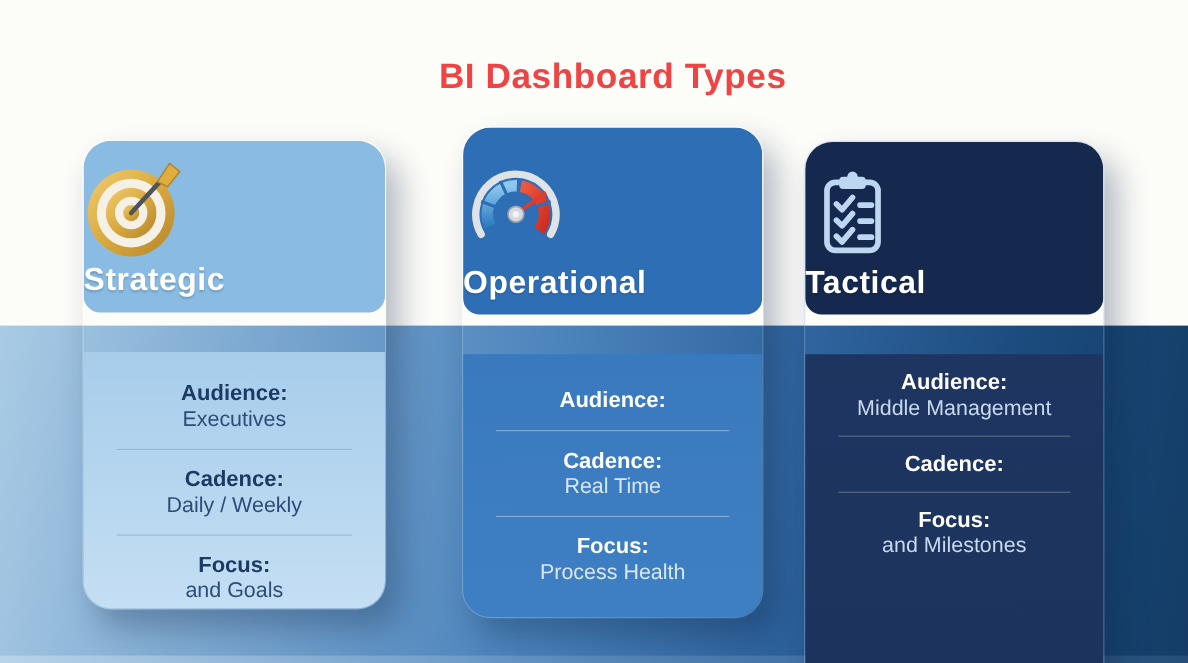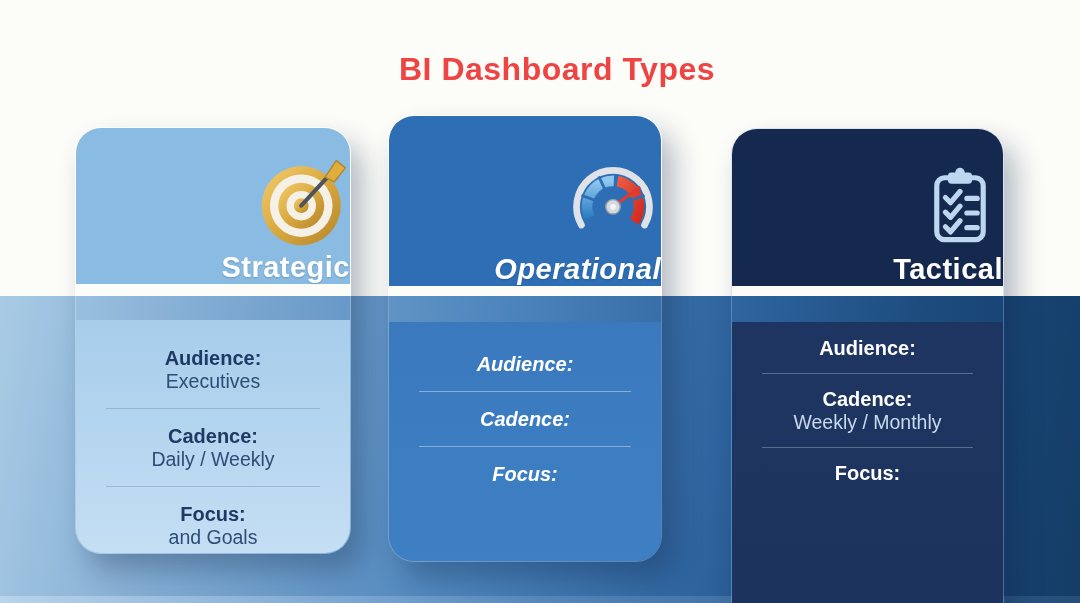--- a/index.html
+++ b/index.html
@@ -12,35 +12,35 @@
   .bg-band::after{content:"";position:absolute;left:0;bottom:0;width:100%;height:7px;
     background:linear-gradient(to right,rgba(205,225,242,.55),rgba(130,168,205,.35),rgba(90,130,175,.25));}
 
   .page-title{position:absolute;top:34px;left:0;width:100%;margin:17px;text-align:center;
     font-size:32px;font-weight:bold;letter-spacing:.5px;color:#ef4444;}
 
   .card{position:absolute;border-radius:26px;overflow:hidden;
     box-shadow:12px 16px 28px rgba(12,32,66,.30);border:1px solid var(--border,transparent);
     box-sizing:border-box;}
   .card-header{height:var(--header-h);background:var(--header_bg);
-    display:flex;flex-direction:column;align-items:flex-end;justify-content:flex-end;
-    box-sizing:border-box;}
+    display:flex;flex-direction:column;align-items:flex-start;justify-content:flex-end;
+    padding-bottom:12px;box-sizing:border-box;border-radius:15px;}
   .card-icon{flex:0 0 auto;margin-bottom:2px;line-height:0;}
   .card-title{margin:0;font-size:29px;line-height:34px;font-weight:bold;letter-spacing:.5px;
     color:#ffffff;text-shadow:0 1px 2px rgba(0,0,0,.18);}
   .card-body{height:calc(100% - var(--header-h));box-sizing:border-box;text-align:center;
     background:linear-gradient(180deg,var(--body_bg) 0%,var(--body_bg2) 100%);
     padding:var(--body-pad-top) 16px 0 16px;margin-top:36px;}
   .field-label{font-size:20px;line-height:24px;font-weight:bold;color:var(--label);}
   .field-line{font-size:19.5px;line-height:23px;color:var(--value);}
   .field-line:empty{display:none;}
   .divider{height:1px;background:var(--divider);margin:var(--div-m) 14px;}
 
   #card-strategic{left:75px;top:127px;width:276px;height:427px;--header-h:156px;--body-pad-top:26px;--div-m:15px;}
-  #card-operational{left:388px;top:115px;width:274px;height:447px;font-style:italic;--header-h:170px;--body-pad-top:30px;--div-m:15px;}
+  #card-operational{left:420px;top:115px;width:274px;height:447px;--header-h:170px;--body-pad-top:30px;--div-m:15px;}
   #card-tactical{left:731px;top:128px;width:273px;height:523px;--header-h:157px;--body-pad-top:14px;--div-m:13px;}
 </style>
 </head>
 <body>
 
 <div class="stage">
   <div class="bg-band"></div>
 
   <h1 class="page-title">BI Dashboard Types</h1>
 
@@ -114,25 +114,27 @@
       <h2 class="card-title">Operational</h2>
     </div>
     <div class="card-body">
       <div class="field">
         <div class="field-label">Audience:</div>
 
       </div>
       <div class="divider"></div>
       <div class="field">
         <div class="field-label">Cadence:</div>
+        <div class="field-line">Real Time</div>
 
       </div>
       <div class="divider"></div>
       <div class="field">
         <div class="field-label">Focus:</div>
+        <div class="field-line">Process Health</div>
       </div>
     </div>
   </section>
 
   <section class="card" id="card-tactical" style="--header_bg: #15294e; --body_bg: #1d3560; --body_bg2: #1b335c; --label: #ffffff; --value: #c9daee; --divider: rgba(255,255,255,0.28); --border: rgba(160,190,225,0.38);">
     <div class="card-header">
       <div class="card-icon">
         <svg width="86" height="86" viewBox="0 0 100 100">
           <rect x="23" y="16" width="54" height="72" rx="9" fill="none" stroke="#bdd7f1" stroke-width="6"></rect>
           <circle cx="50" cy="10" r="5.5" fill="#bdd7f1"></circle>
@@ -143,26 +145,27 @@
           <line x1="58" y1="57" x2="70" y2="57" stroke="#bdd7f1" stroke-width="6" stroke-linecap="round"></line>
           <path d="M33 73 l6 6 l11 -13" fill="none" stroke="#bdd7f1" stroke-width="6" stroke-linecap="round" stroke-linejoin="round"></path>
           <line x1="58" y1="74" x2="70" y2="74" stroke="#bdd7f1" stroke-width="6" stroke-linecap="round"></line>
         </svg>
       </div>
       <h2 class="card-title">Tactical</h2>
     </div>
     <div class="card-body">
       <div class="field">
         <div class="field-label">Audience:</div>
+        <div class="field-line">Middle Management</div>
       </div>
       <div class="divider"></div>
       <div class="field">
         <div class="field-label">Cadence:</div>
-        <div class="field-line">Weekly / Monthly</div>
 
       </div>
       <div class="divider"></div>
       <div class="field">
         <div class="field-label">Focus:</div>
+        <div class="field-line">and Milestones</div>
       </div>
     </div>
   </section>
 </div>
 
 </body></html>

